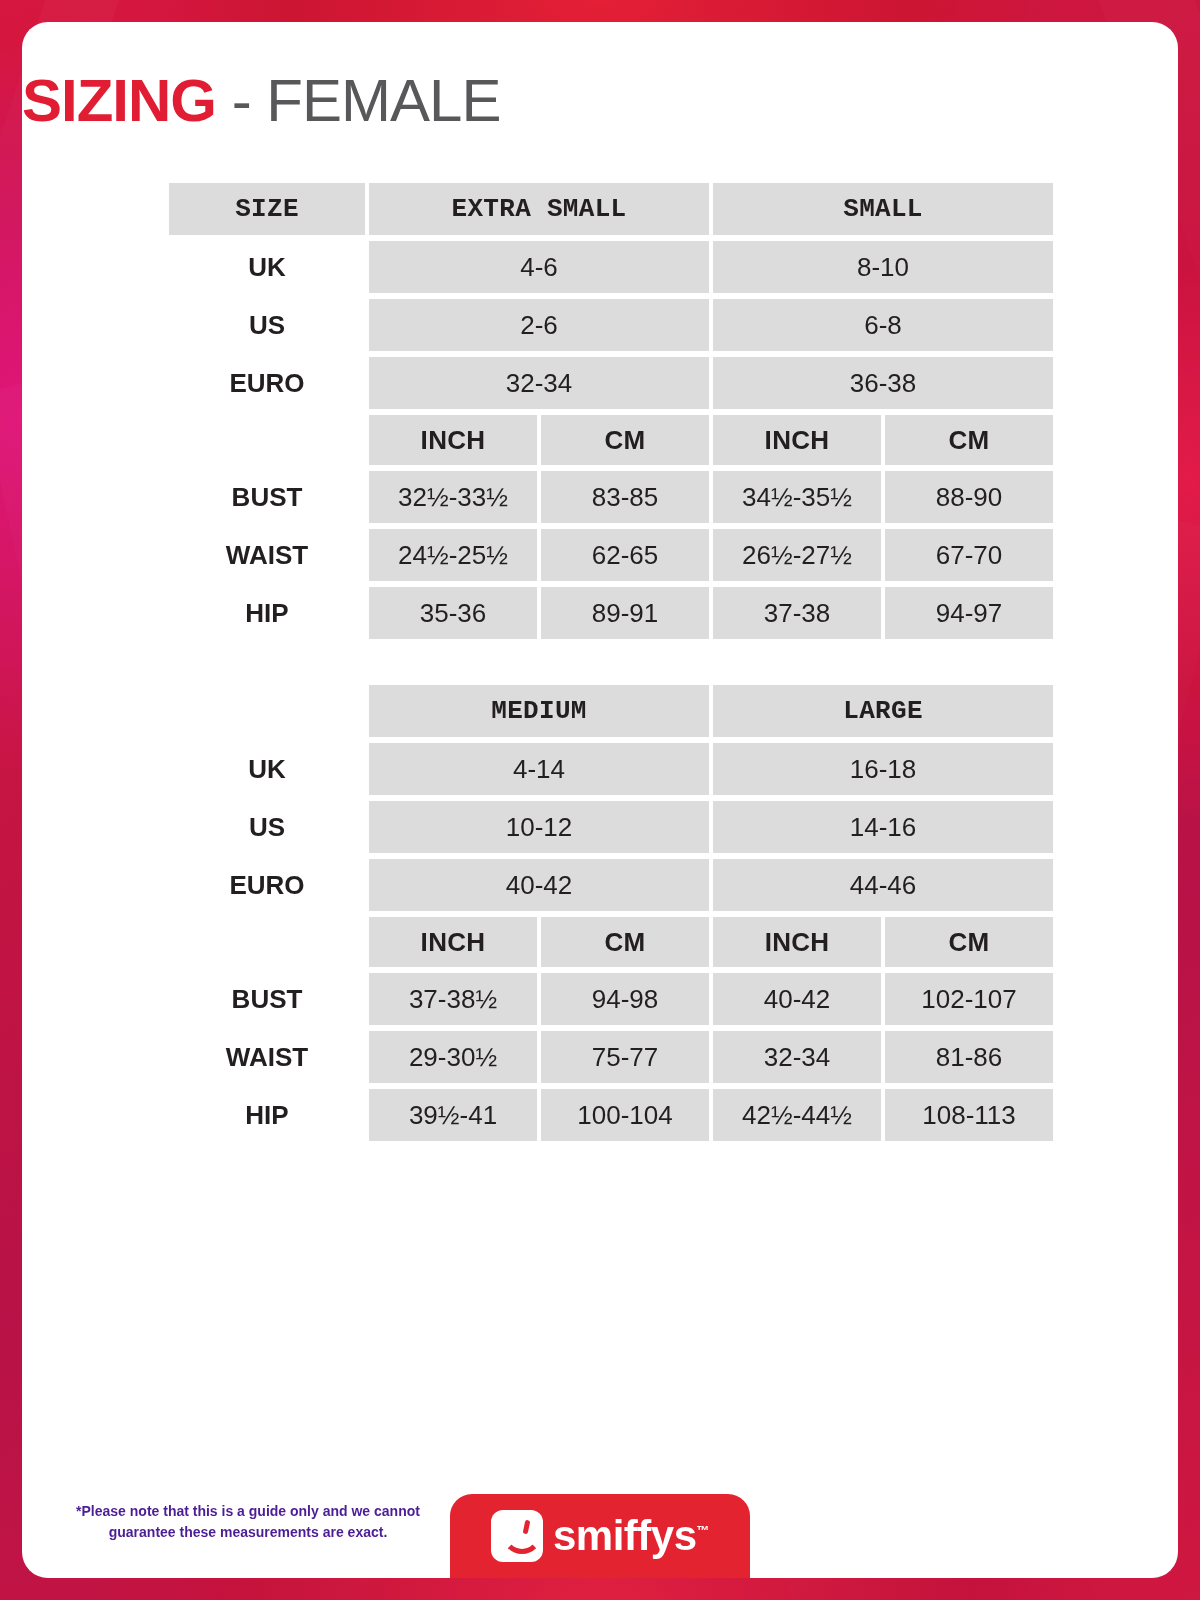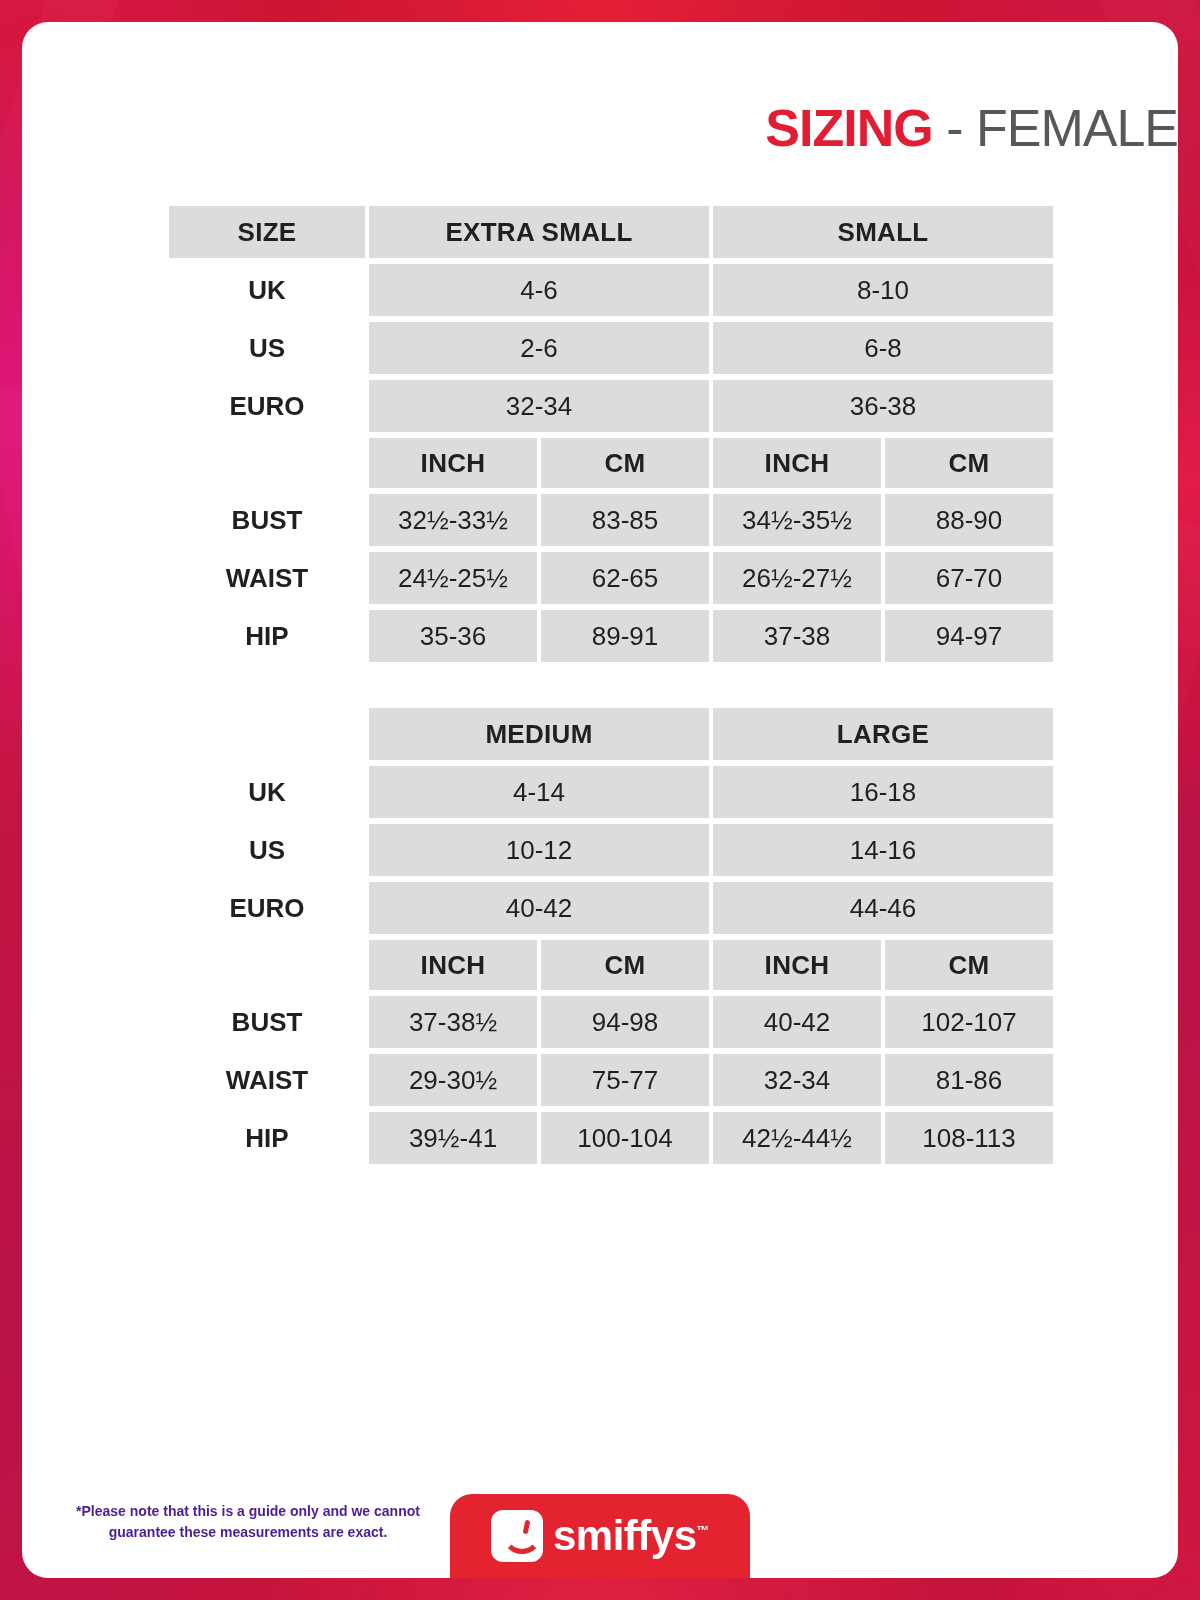--- a/index.html
+++ b/index.html
@@ -38,23 +38,23 @@
     top: 22px;
     width: 1156px;
     height: 1556px;
     background: #ffffff;
     border-radius: 26px;
     overflow: hidden;
   }
 
   
   .title {
-    text-align: right;
-    margin-top: 76px;
-    font-size: 52px;
+    text-align: left;
+    margin-top: 44px;
+    font-size: 60px;
     font-weight: bold;
     letter-spacing: -1px;
     white-space: nowrap;
   }
   .title .red { color: #e11d34; }
   .title .dash { color: #58585a; font-weight: normal; }
   .title .grey { color: #58585a; font-weight: normal; }
 
   
   .table-wrap {
@@ -87,20 +87,21 @@
   }
   td.blank {
     background: #ffffff !important;
   }
   td.hdr-red {
     background: #e32430;
     color: #ffffff;
     font-weight: bold;
     font-size: 27px;
     letter-spacing: 0.3px;
+    font-family: Liberation Mono, monospace;
   }
   td.hdr-grey {
     background: #9d9d9d;
     color: #ffffff;
     font-size: 27px;
     letter-spacing: 0.3px;
   }
   tr.unit-row td { height: 50px; font-weight: bold; }
 
   .table-gap { height: 34px; }

